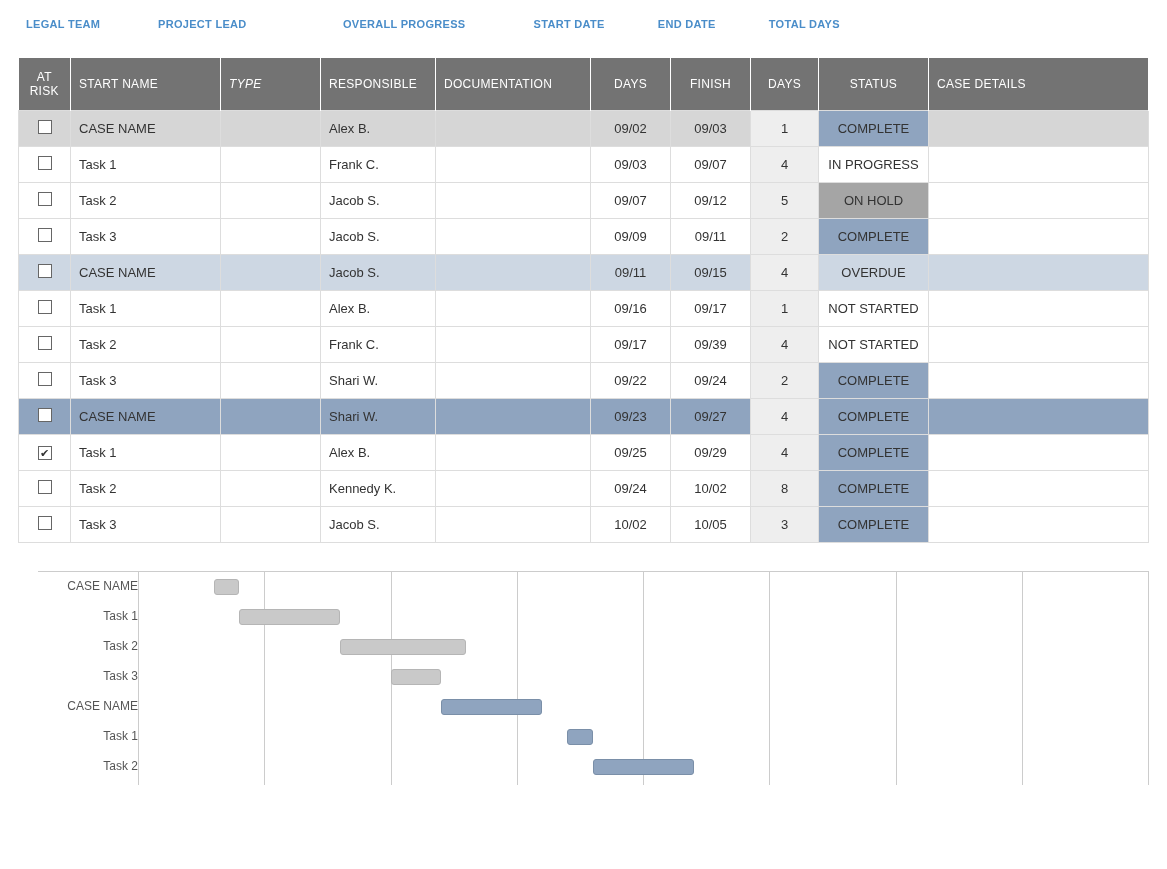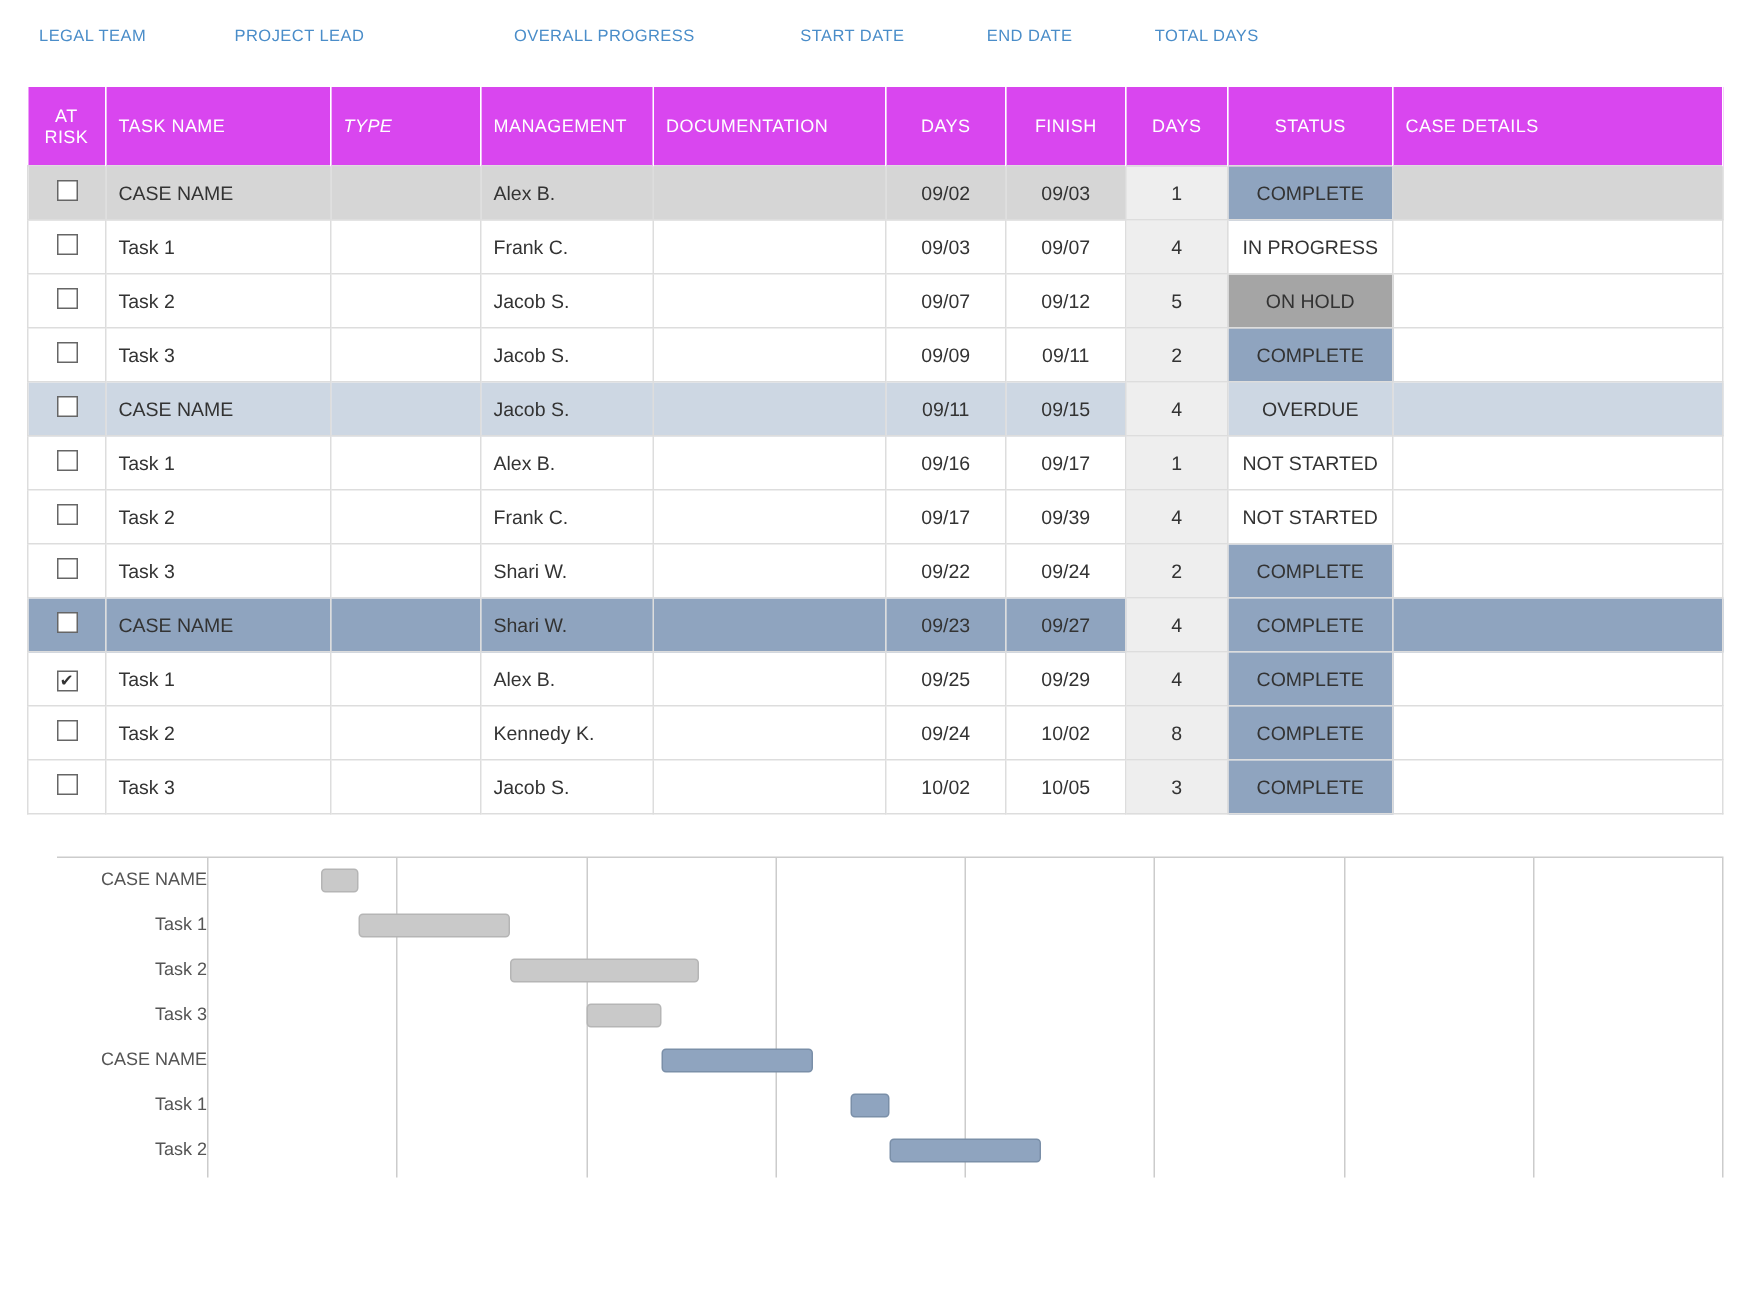--- a/index.html
+++ b/index.html
@@ -1,27 +1,27 @@
 <!DOCTYPE html>
 <html><head>
 <meta charset="utf-8">
 <style>
 * { box-sizing: border-box; margin: 0; padding: 0; }
 body { font-family: "Century Gothic", "Futura", Arial, sans-serif; font-size: 13px; color: #333; background: #fff; }
 .page { padding: 14px 18px; width: 1167px; }
 .title { color: #3a72b5; font-size: 32px; letter-spacing: 0.5px; font-weight: 600; margin-bottom: 12px; }
 
 .summary-table { border-collapse: collapse; width: 850px; margin-bottom: 20px; }
-.summary-table th { color: #4a8dc9; font-size: 11px; font-weight: 400; text-align: left; padding: 4px 8px 8px; letter-spacing: 0.3px; }
+.summary-table th { color: #4a8dc9; font-size: 11px; font-weight: 700; text-align: left; padding: 4px 8px 8px; letter-spacing: 0.3px; }
 .summary-table th.center { text-align: center; }
 .summary-table td { background: #e3edf5; border: 1px solid #a8bbc9; padding: 12px 10px; font-size: 13px; text-align: left; }
 .summary-table td.center { text-align: center; }
 
 .task-table { border-collapse: collapse; width: 100%; margin-bottom: 28px; }
-.task-table th { background: #d946ef; color: #fff; font-weight: 400; font-size: 12px; padding: 12px 8px; text-align: left; border-right: 1px solid #fff; letter-spacing: 0.3px; vertical-align: middle; }
+.task-table th { background: #737373; color: #fff; font-weight: 400; font-size: 12px; padding: 12px 8px; text-align: left; border-right: 1px solid #fff; letter-spacing: 0.3px; vertical-align: middle; }
 .task-table th.center { text-align: center; }
 .task-table td { border: 1px solid #ddd; padding: 8px 8px; font-size: 13px; height: 36px; }
 .task-table td.center { text-align: center; }
 .task-table tr.case-row td { background: #d6d6d6; }
 .task-table tr.case-row-blue td { background: #cdd7e3; }
 .task-table tr.case-row-dark td { background: #8fa4bf; }
 .checkbox { width: 14px; height: 14px; border: 1px solid #666; background: #fff; display: inline-block; text-align: center; line-height: 12px; font-size: 11px; }
 .days-cell { background: #eeeeee !important; }
 .status-cell { text-align: center; }
 .status-complete { background: #8fa4bf !important; }
@@ -63,23 +63,23 @@
       <th class="center">END DATE</th>
       <th class="center">TOTAL DAYS</th>
     </tr>
   </tbody>
     </table>
 
   <table class="task-table">
     <thead>
       <tr>
         <th class="col-atrisk center">AT RISK</th>
-        <th class="col-name">TASK NAME</th>
+        <th class="col-name">START NAME</th>
         <th class="col-type">TYPE</th>
-        <th class="col-resp">MANAGEMENT</th>
+        <th class="col-resp">RESPONSIBLE</th>
         <th class="col-doc">DOCUMENTATION</th>
         <th class="col-start center">DAYS</th>
         <th class="col-finish center">FINISH</th>
         <th class="col-days center">DAYS</th>
         <th class="col-status center">STATUS</th>
         <th>CASE DETAILS</th>
       </tr>
     </thead>
     <tbody id="task-body">
         <tr class="case-row">

